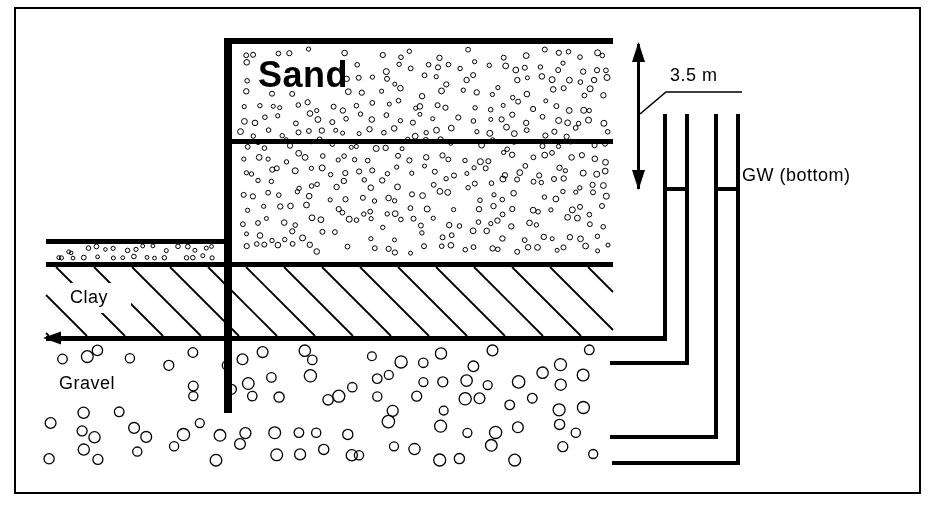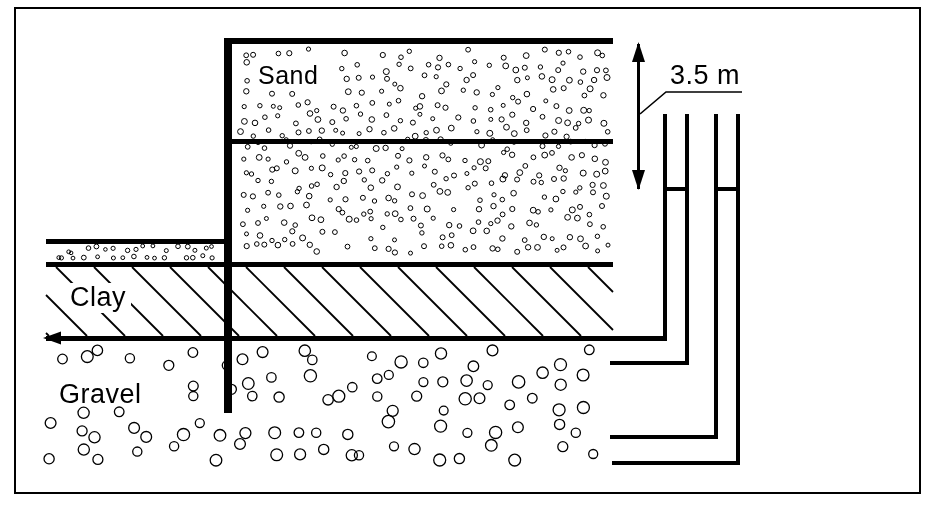--- a/index.html
+++ b/index.html
@@ -2,23 +2,23 @@
 <html><head>
 <meta charset="utf-8">
 <style>
   html,body{margin:0;padding:0;background:#ffffff;}
   body{width:937px;height:519px;overflow:hidden;}
   .stage{position:relative;width:937px;height:519px;background:#ffffff;
          font-family:"Liberation Sans",sans-serif;color:#000;}
   .frame{position:absolute;left:14px;top:7px;width:903px;height:483px;
          border:2px solid #000;}
   #cv{position:absolute;left:0;top:0;}
-  .lbl{position:absolute;font-size:27px;line-height:27px;color:#000;
+  .lbl{position:absolute;font-size:18px;line-height:27px;color:#000;
        white-space:nowrap;letter-spacing:0.5px;}
-  .lbl-lg{font-size:25px;line-height:28px;}
+  .lbl-lg{font-size:36px;line-height:28px;font-weight:bold;}
 </style>
 </head>
 <body>
 
 <div class="stage">
 
   <div class="frame"></div>
 
   <svg id="cv" width="937" height="519">
       <g fill="none" stroke="#000" stroke-width="1">
@@ -587,18 +587,19 @@
       <polygon points="638.5,42 632,62 645,62" fill="#000"></polygon>
       <polygon points="638.5,190 632,170 645,170" fill="#000"></polygon>
       <polyline points="742,92 666,92 640,114" fill="none" stroke="#000" stroke-width="1.6"></polyline>
     </svg>
 
 
   <div class="lbl lbl-lg" style="left:258px;top:61px;">Sand</div>
 
   <div class="lbl" style="left:70px;top:284px;text-align:center;">Clay</div>
 
-  <div class="lbl" style="left:59px;top:381px;">Gravel</div>
+  <div class="lbl" style="left:59px;top:370px;">Gravel</div>
 
   <div class="lbl" style="left:670px;top:62px;">3.5 m</div>
 
+  <div class="lbl" style="left:742px;top:162px;">GW (bottom)</div>
 
 </div>
 
 </body></html>

